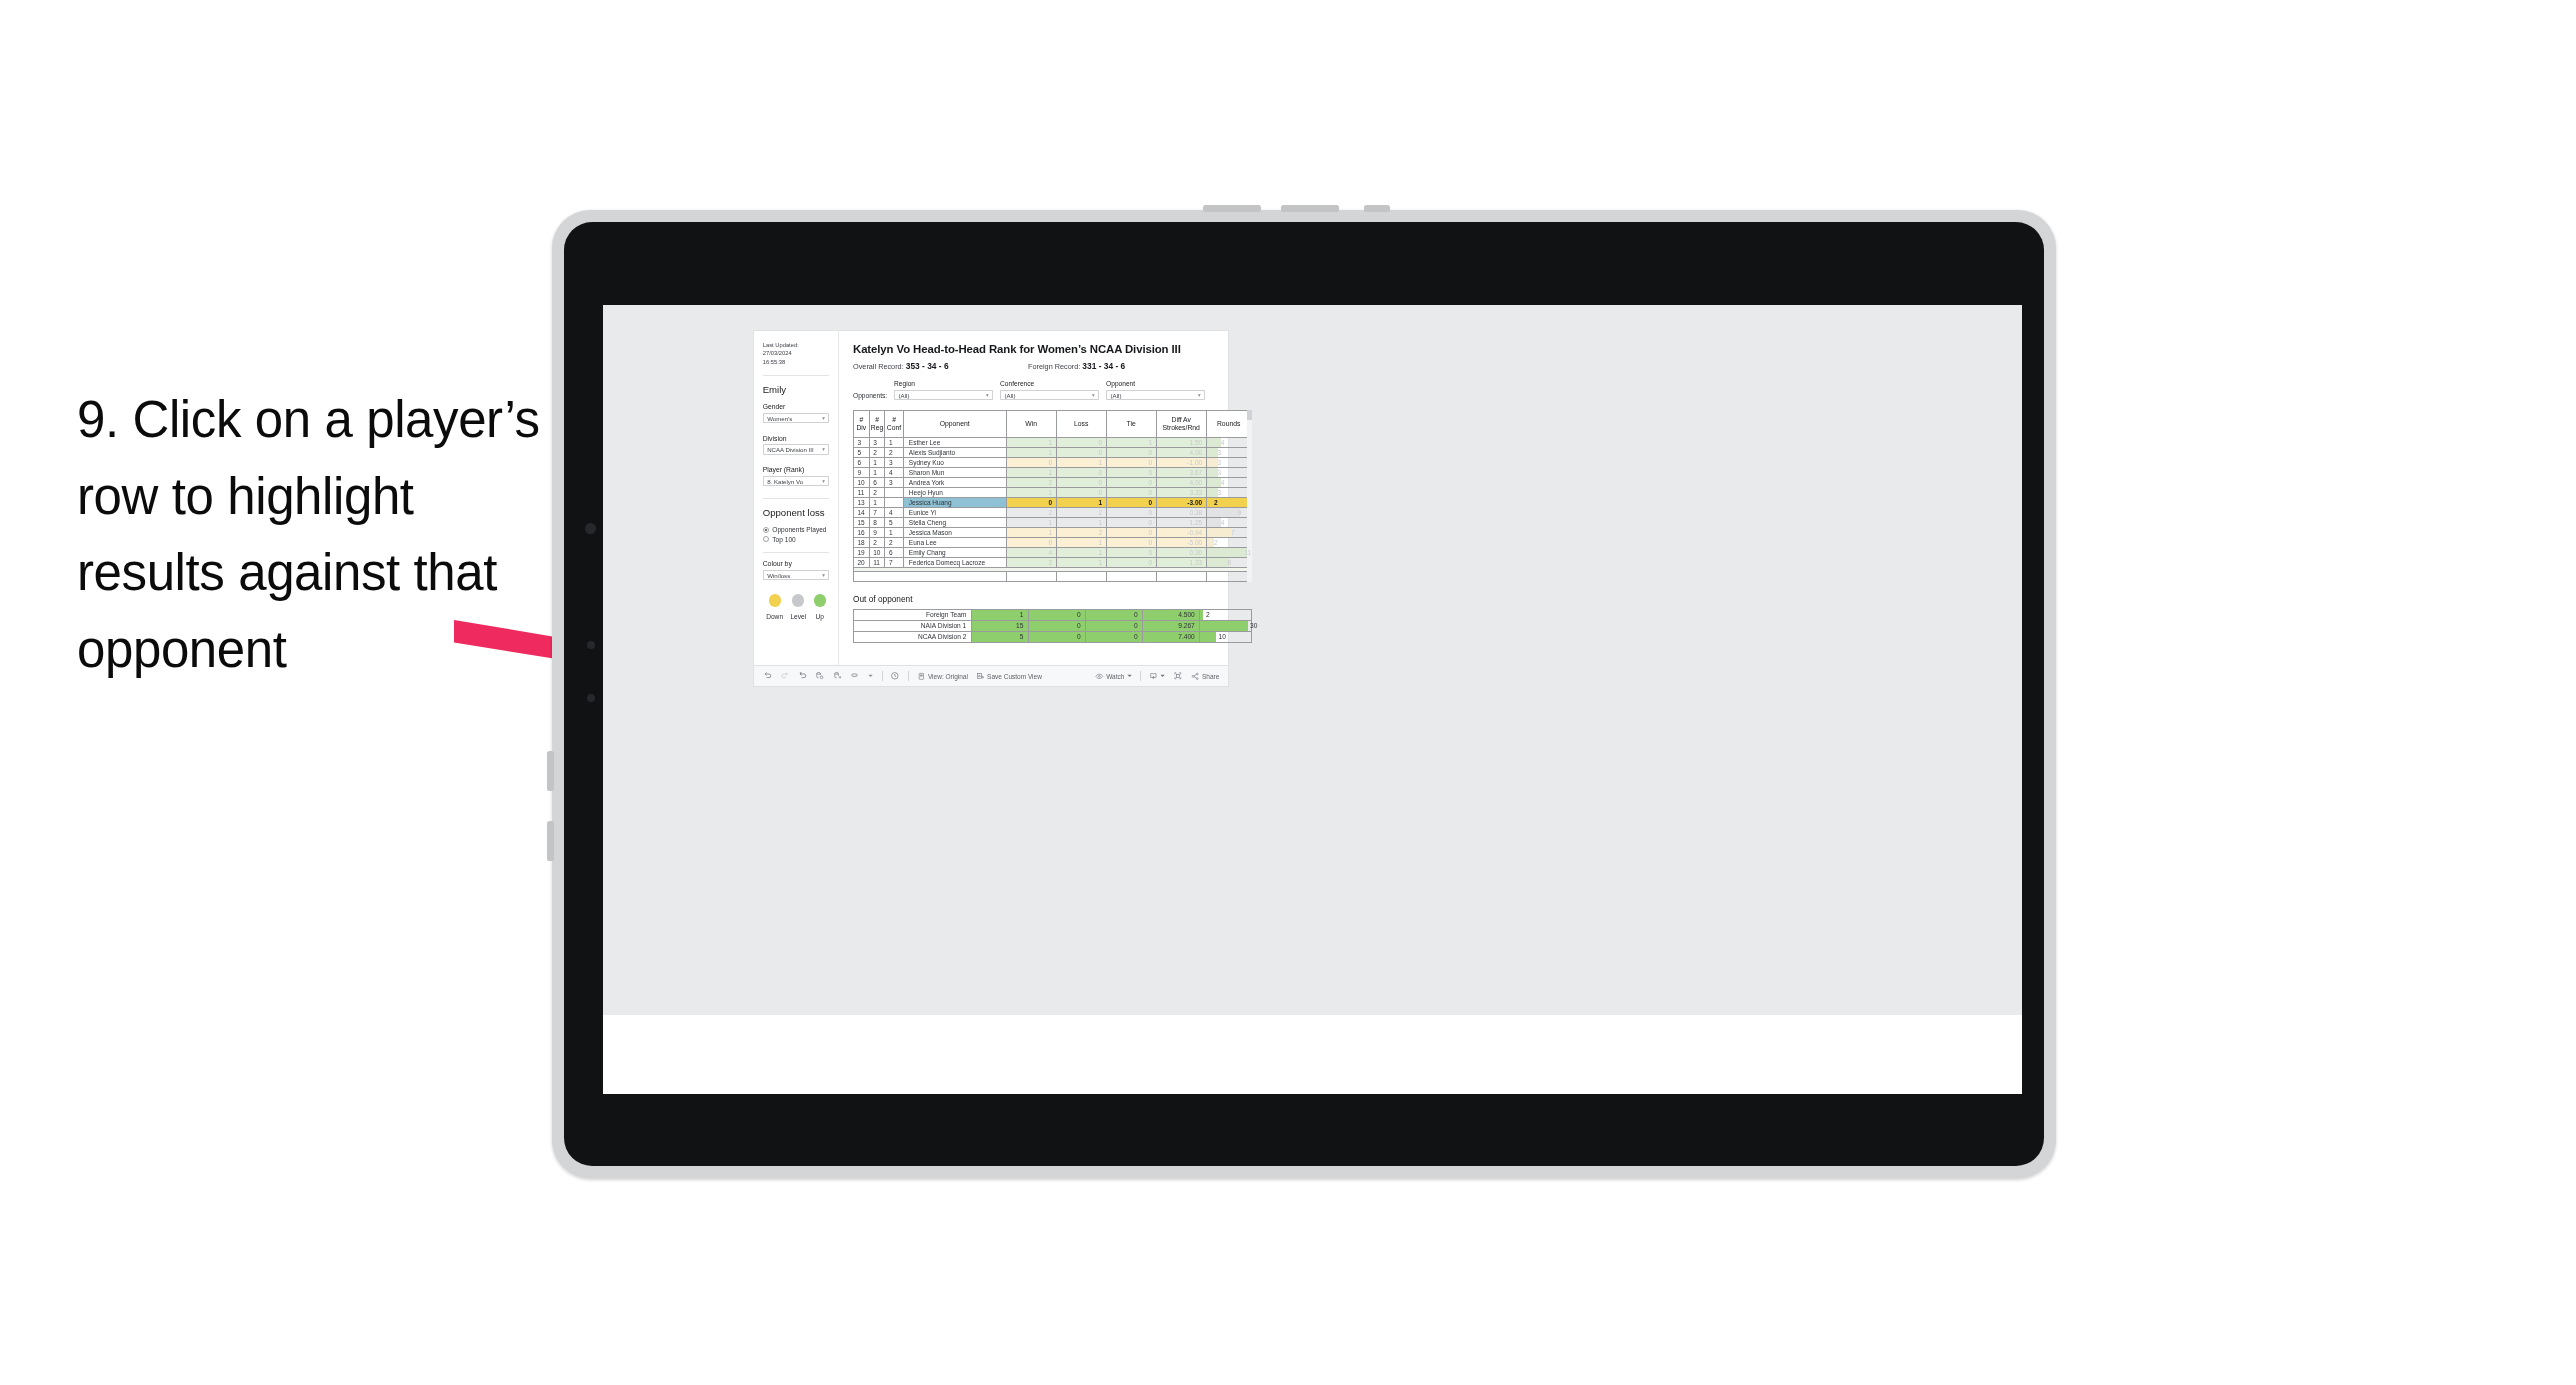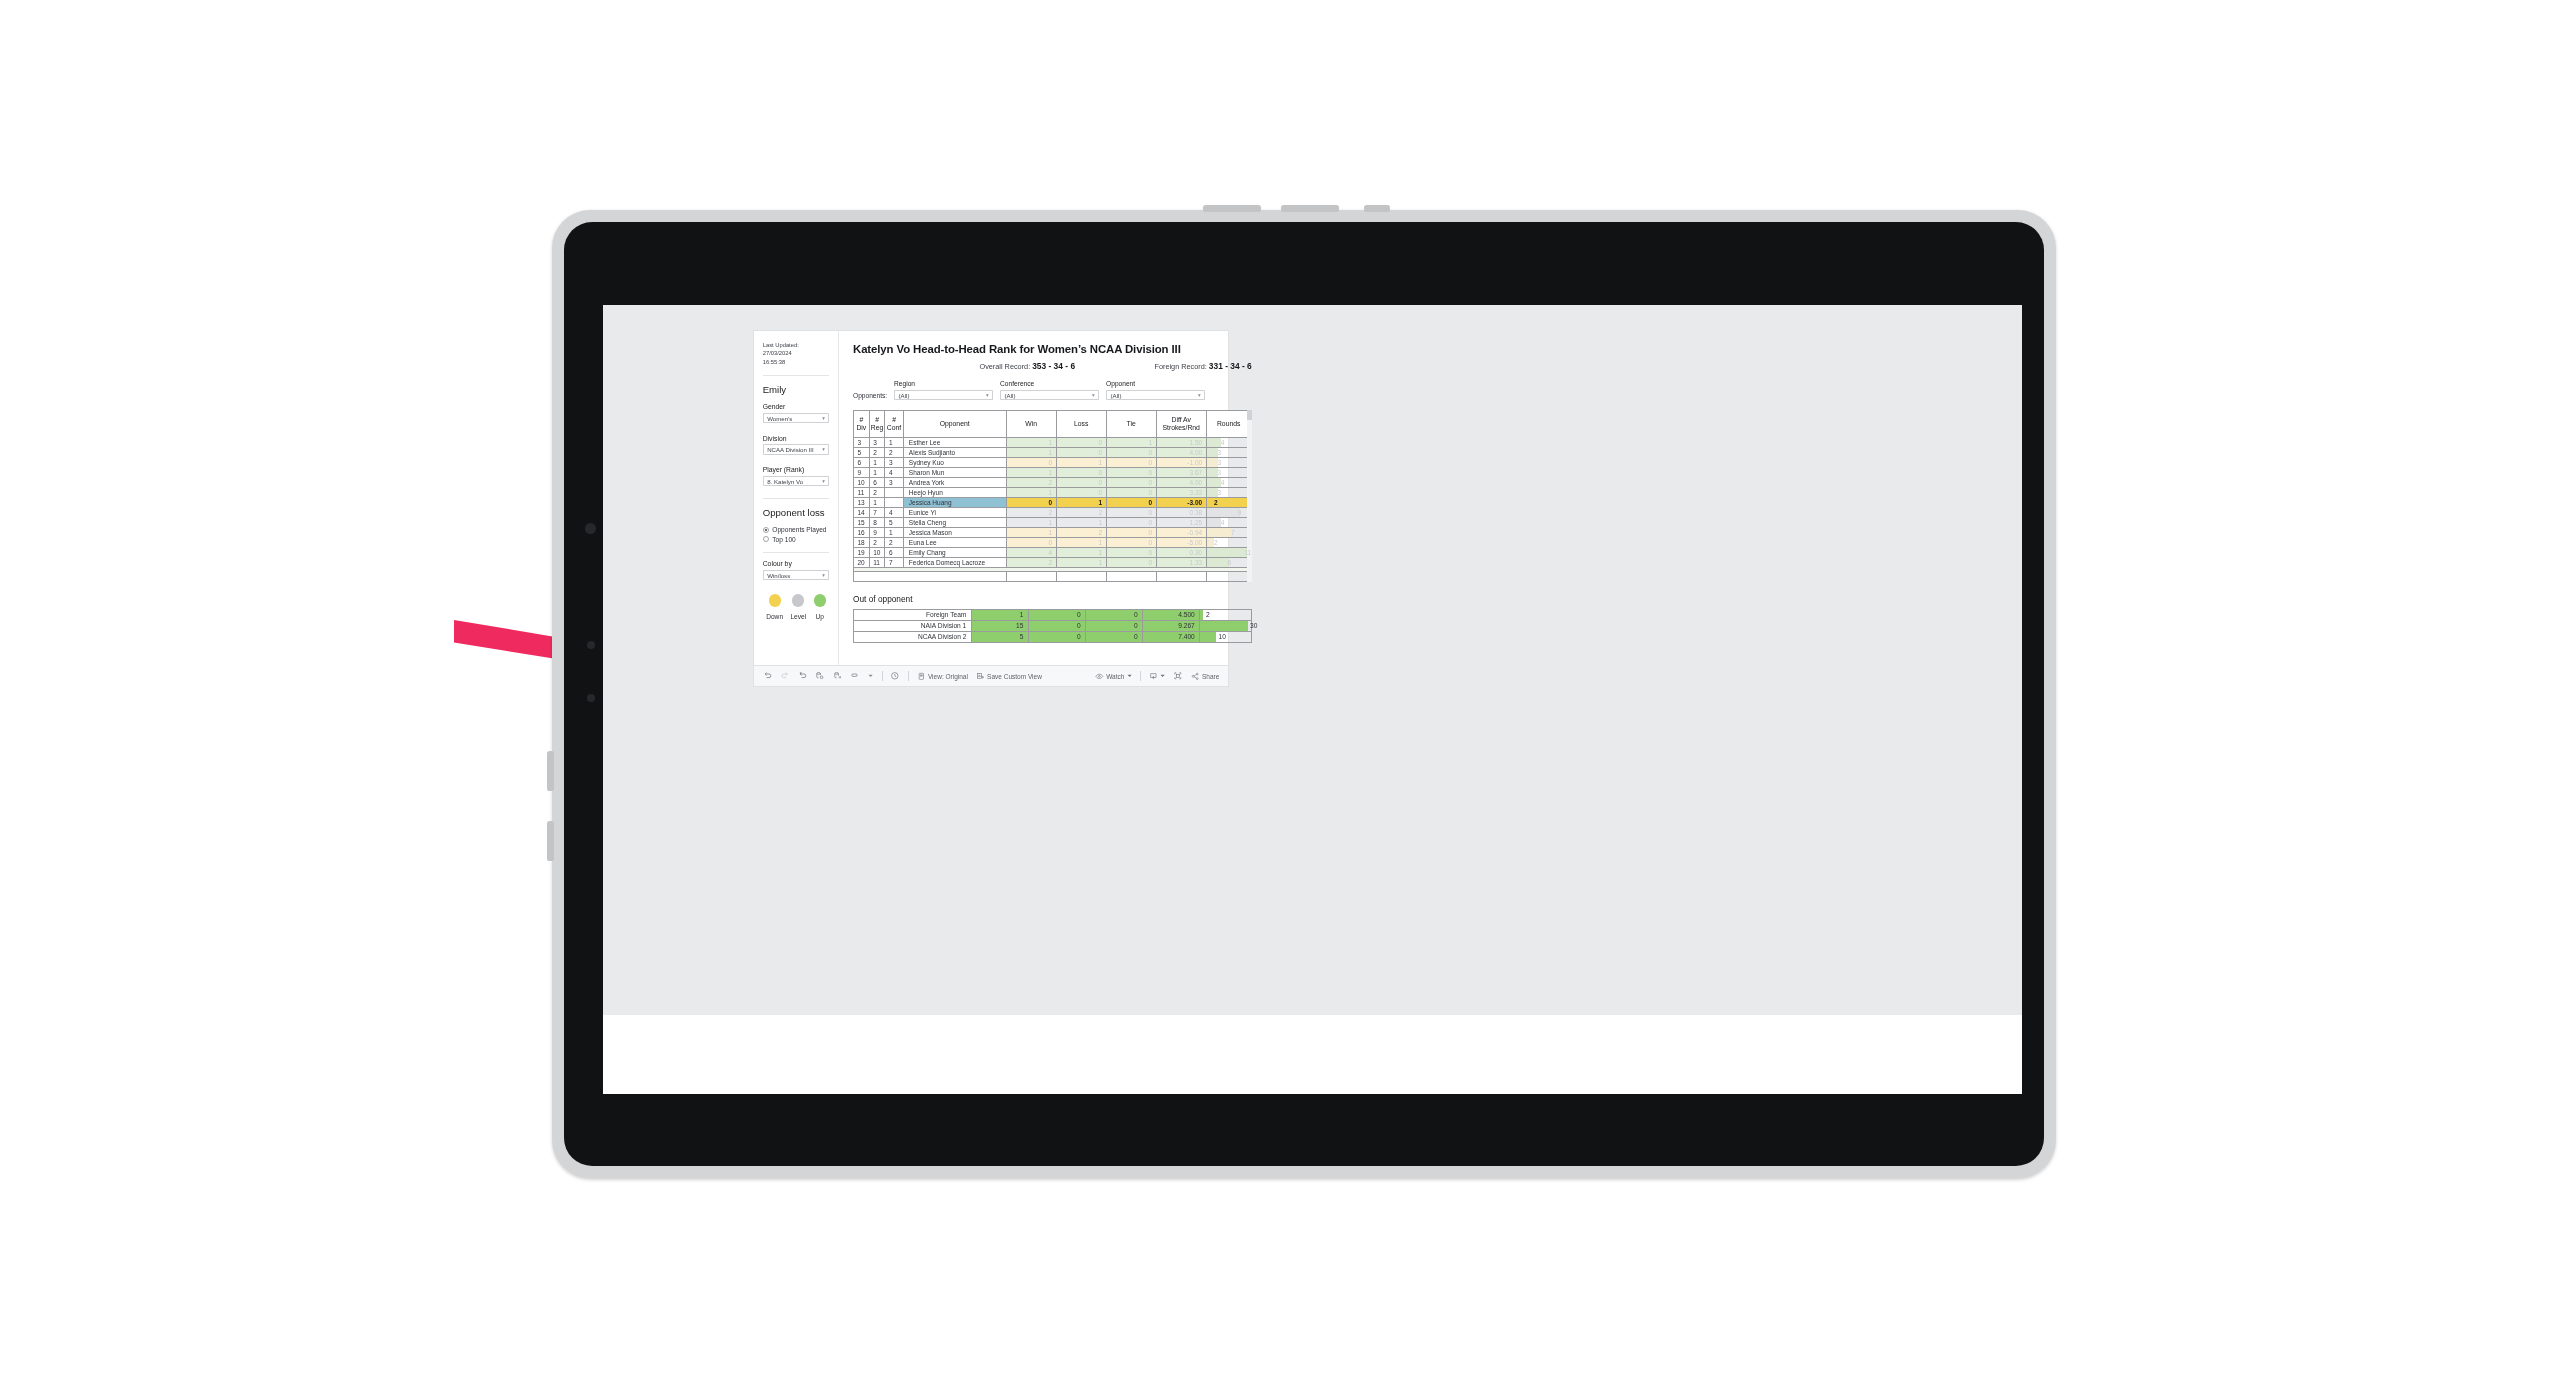--- a/index.html
+++ b/index.html
@@ -116,21 +116,21 @@
   .rdo{width:6.1px;height:6.1px;border:0.9px solid #9fa2a7;border-radius:50%;box-sizing:border-box;position:relative;flex:0 0 6.1px;}
   .rdo.on::after{content:"";position:absolute;left:1.2px;top:1.2px;width:2.3px;height:2.3px;border-radius:50%;background:#3a3d42;}
   .legend{display:flex;justify-content:space-between;margin-top:14px;padding:0 3.5px;}
   .leg{display:flex;flex-direction:column;align-items:center;gap:6.1px;}
   .dot{width:12.2px;height:12.2px;border-radius:50%;}
   .leg-lbl{font-size:6.6px;color:#2f3238;}
 
   
   .main{flex:1;padding:12.2px 14px 0 14px;box-sizing:border-box;position:relative;}
   .h1{font-size:11.4px;color:#16181c;font-weight:600;letter-spacing:-0.1px;}
-  .recs{display:flex;margin-top:6.1px;font-size:7.3px;color:#3b3f46;justify-content:flex-end;}
+  .recs{display:flex;margin-top:6.1px;font-size:7.3px;color:#3b3f46;}
   .recs .r1{width:175px;}
   .recs b{font-size:8.4px;color:#16181c;font-weight:700;}
   .opfilters{display:flex;align-items:flex-end;margin-top:9.6px;gap:7px;}
   .opf-lbl{font-size:6.6px;color:#2f3238;padding-bottom:1.7px;}
   .opf{width:99px;}
   .opf .fld-label{font-size:6.6px;margin-bottom:2.6px;}
   .opf .sel{margin-bottom:0;height:10.5px;}
 
   
   table{border-collapse:collapse;width:100%;table-layout:fixed;}
@@ -177,20 +177,21 @@
   .ticon{width:9.6px;height:9.6px;display:inline-flex;align-items:center;justify-content:center;cursor:pointer;}
   .tsep{width:0.9px;height:9.6px;background:#d3d5d8;}
   .titem{display:flex;align-items:center;gap:2.6px;cursor:pointer;}
   .tspace{flex:1;}
 </style>
 </head>
 <body>
 
 <div class="stage">
 
+  <div class="caption">9. Click on a player’s row to highlight results against that opponent</div>
 
   <svg class="arrow" viewBox="0 0 780 200">
     <polygon points="0,10 640,118 640,92 700,128 640,164 640,138 0,36" fill="#ee2a5e"></polygon>
   </svg>
 
   <div class="tablet">
     <div class="btn-vol btn-v1"></div>
     <div class="btn-vol btn-v2"></div>
     <div class="btn-vol btn-v3"></div>
     <div class="btn-left1"></div>

